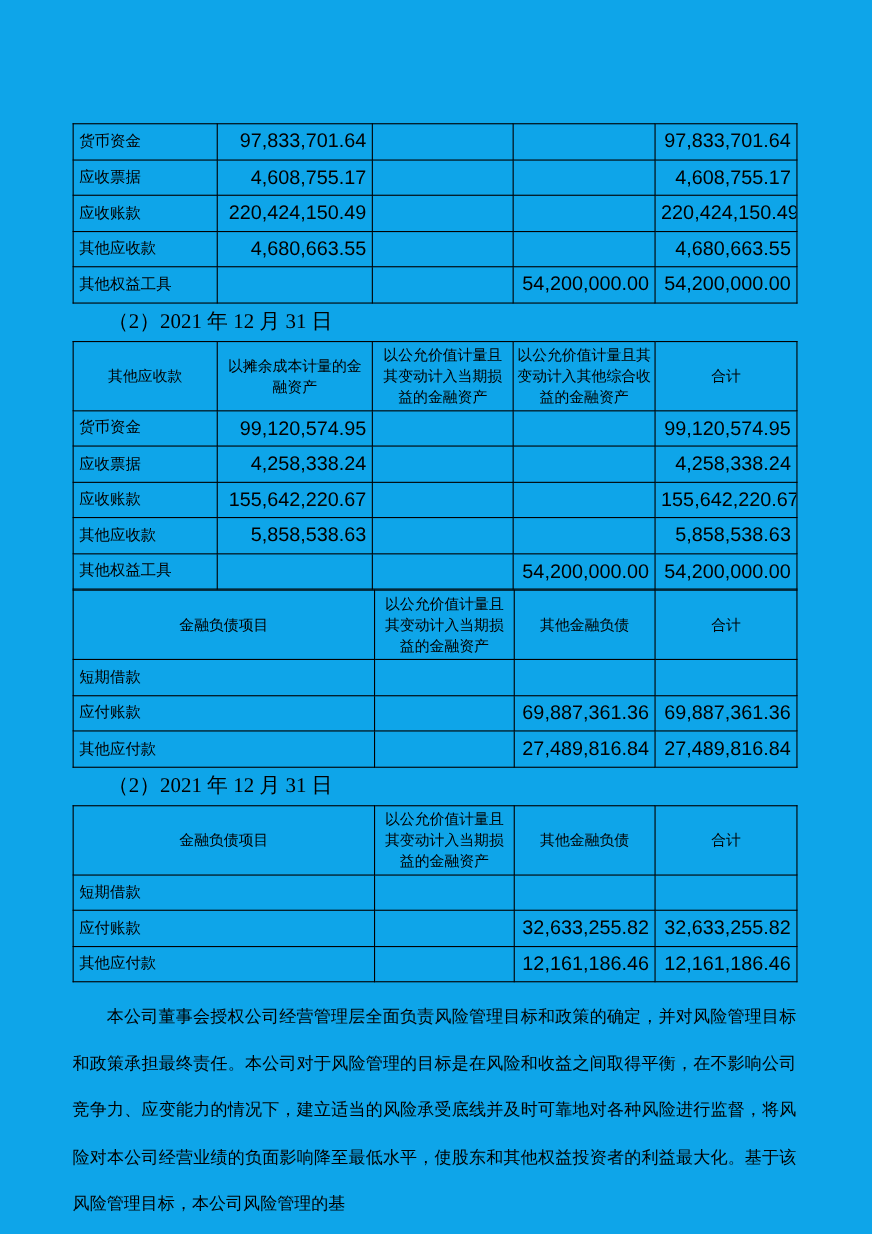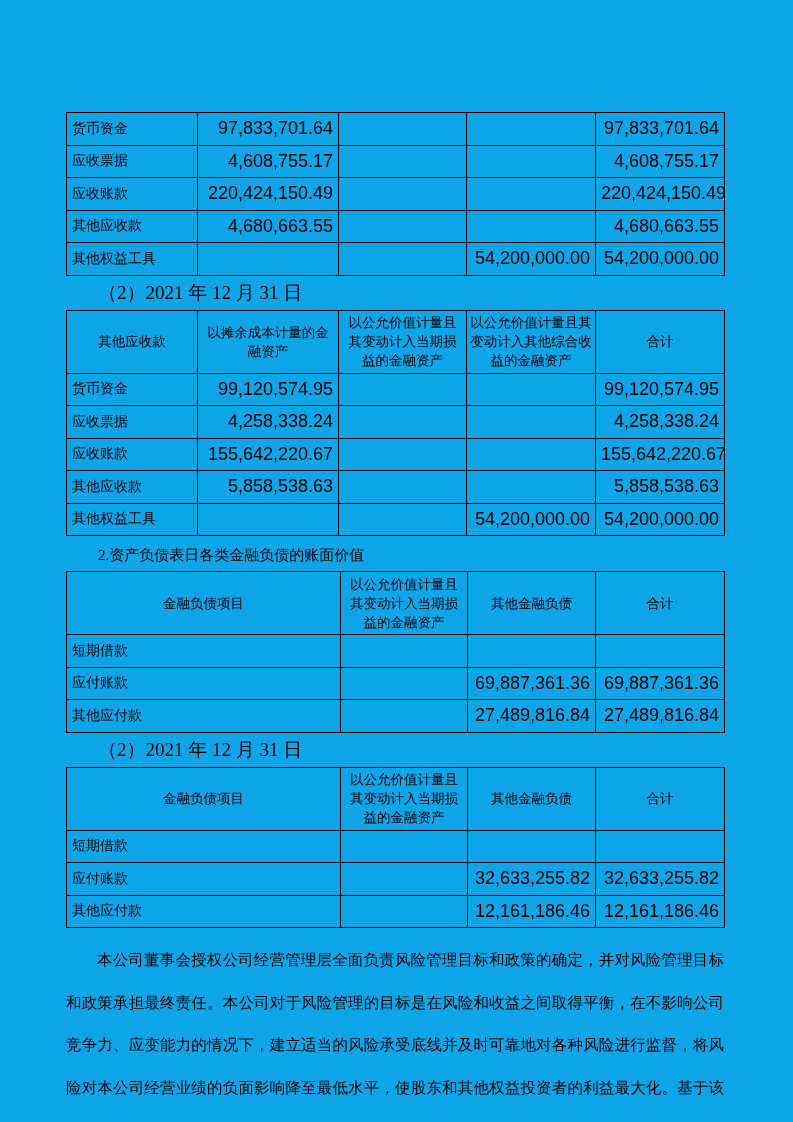--- a/index.html
+++ b/index.html
@@ -174,21 +174,20 @@
         <tr>
           <td class="label">其他权益工具</td>
           <td class="num"></td>
           <td class="num"></td>
           <td class="num">54,200,000.00</td>
           <td class="num">54,200,000.00</td>
         </tr>
       </tbody>
   </table>
 
-  <p class="section-heading">2.资产负债表日各类金融负债的账面价值</p>
 
 
   <table class="fin">
     <colgroup>
       <col style="width:274px">
         <col style="width:127px">
         <col style="width:128px">
         <col style="width:129px">
     </colgroup>
     <tbody>

